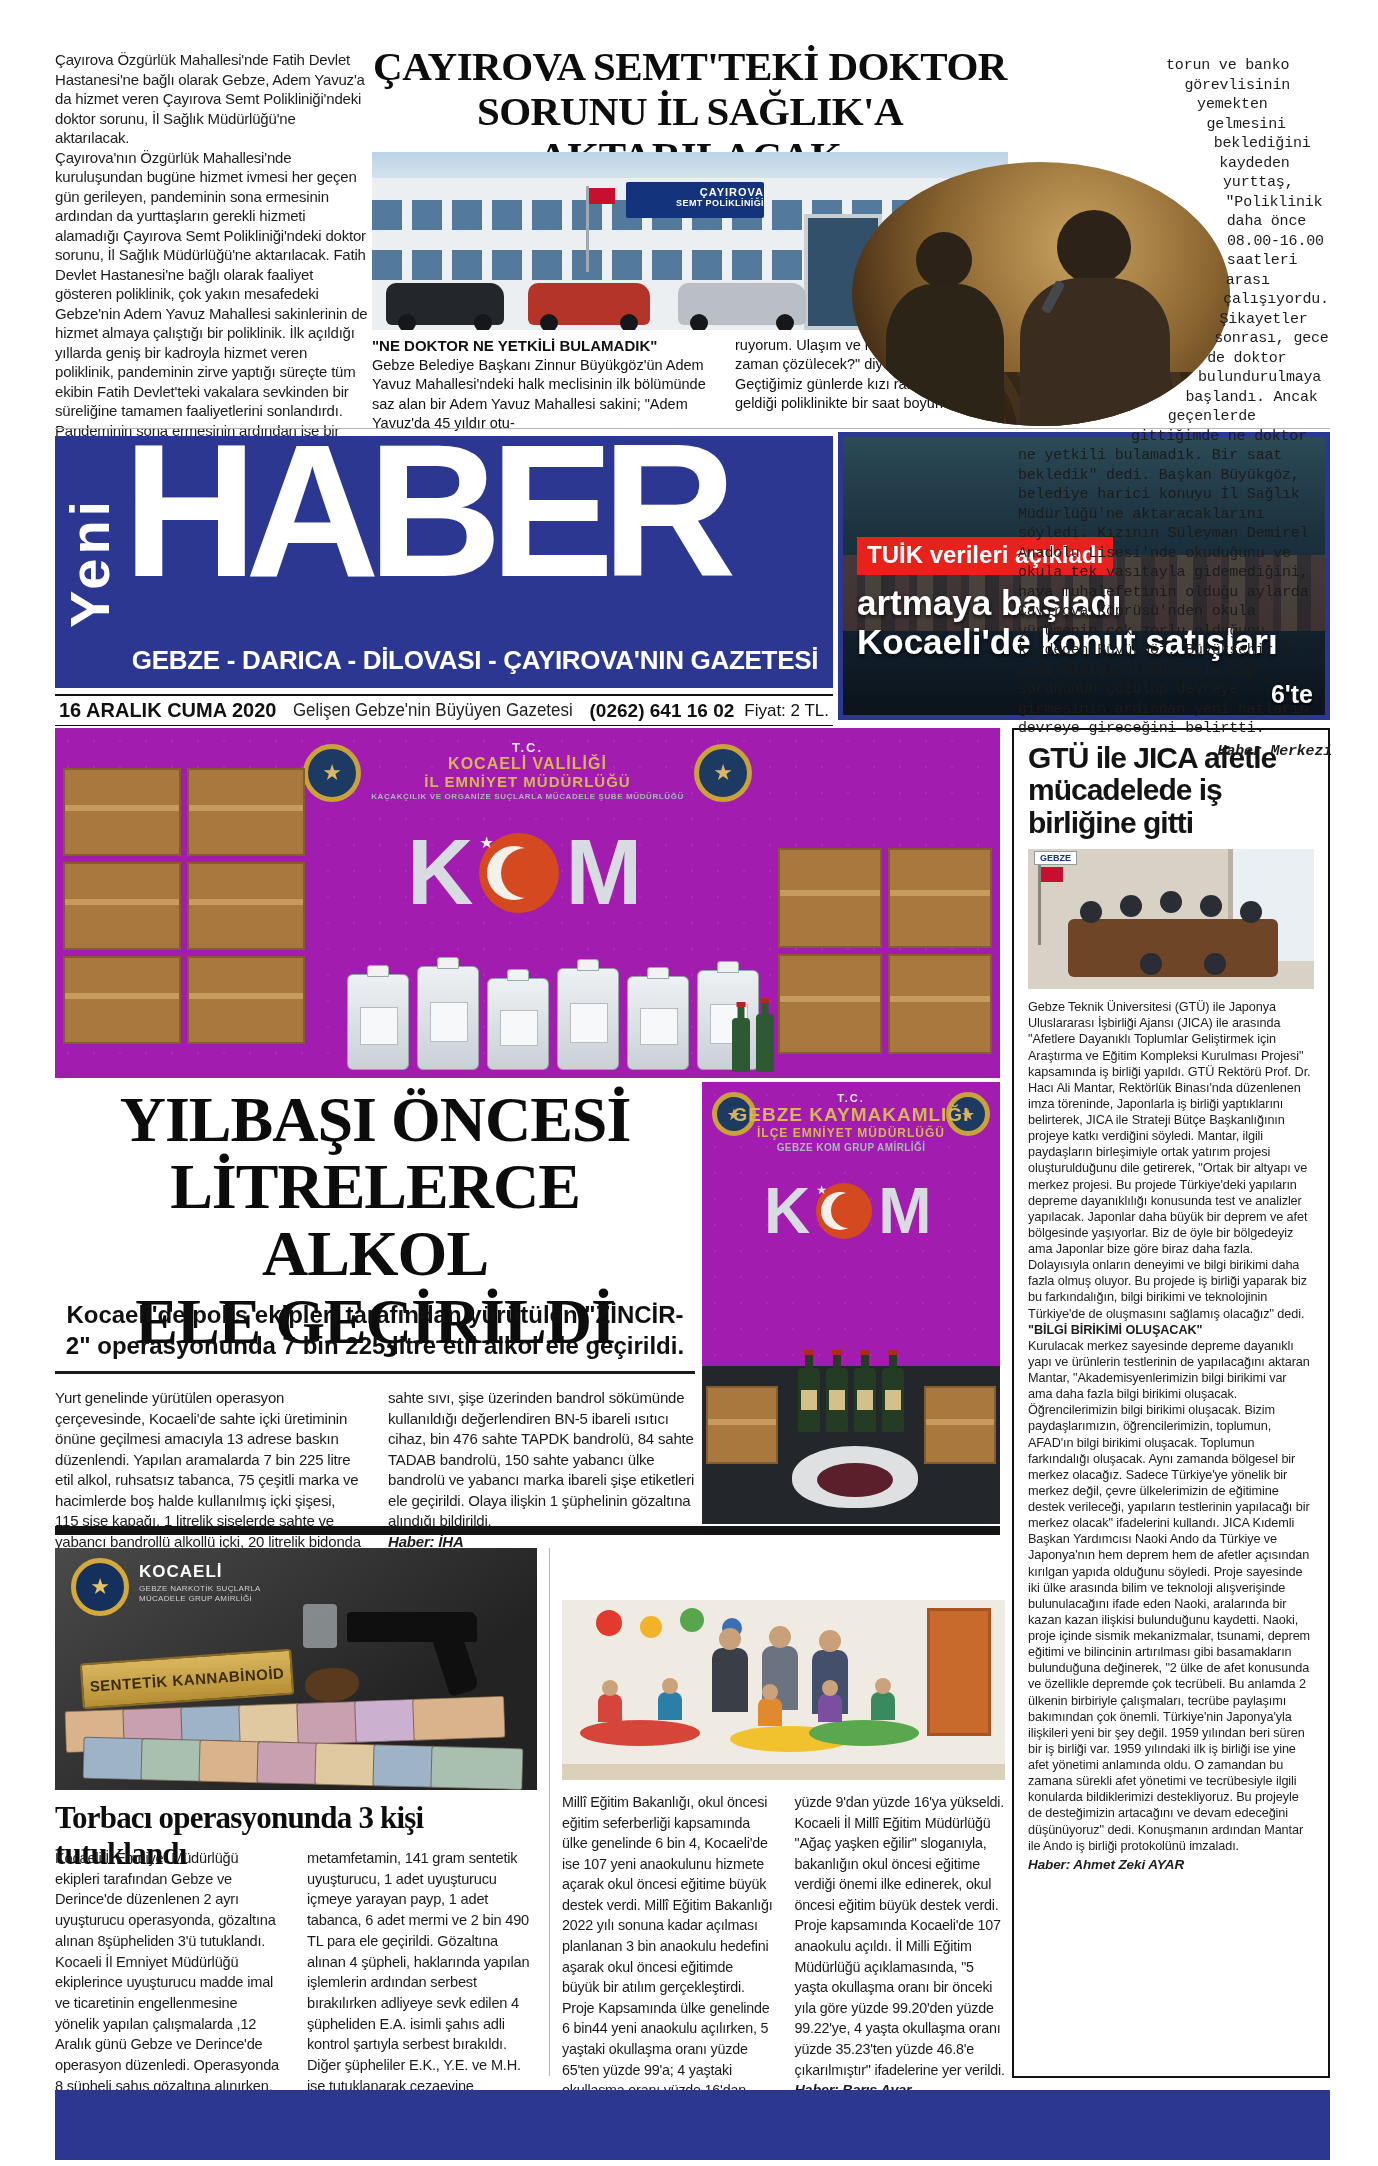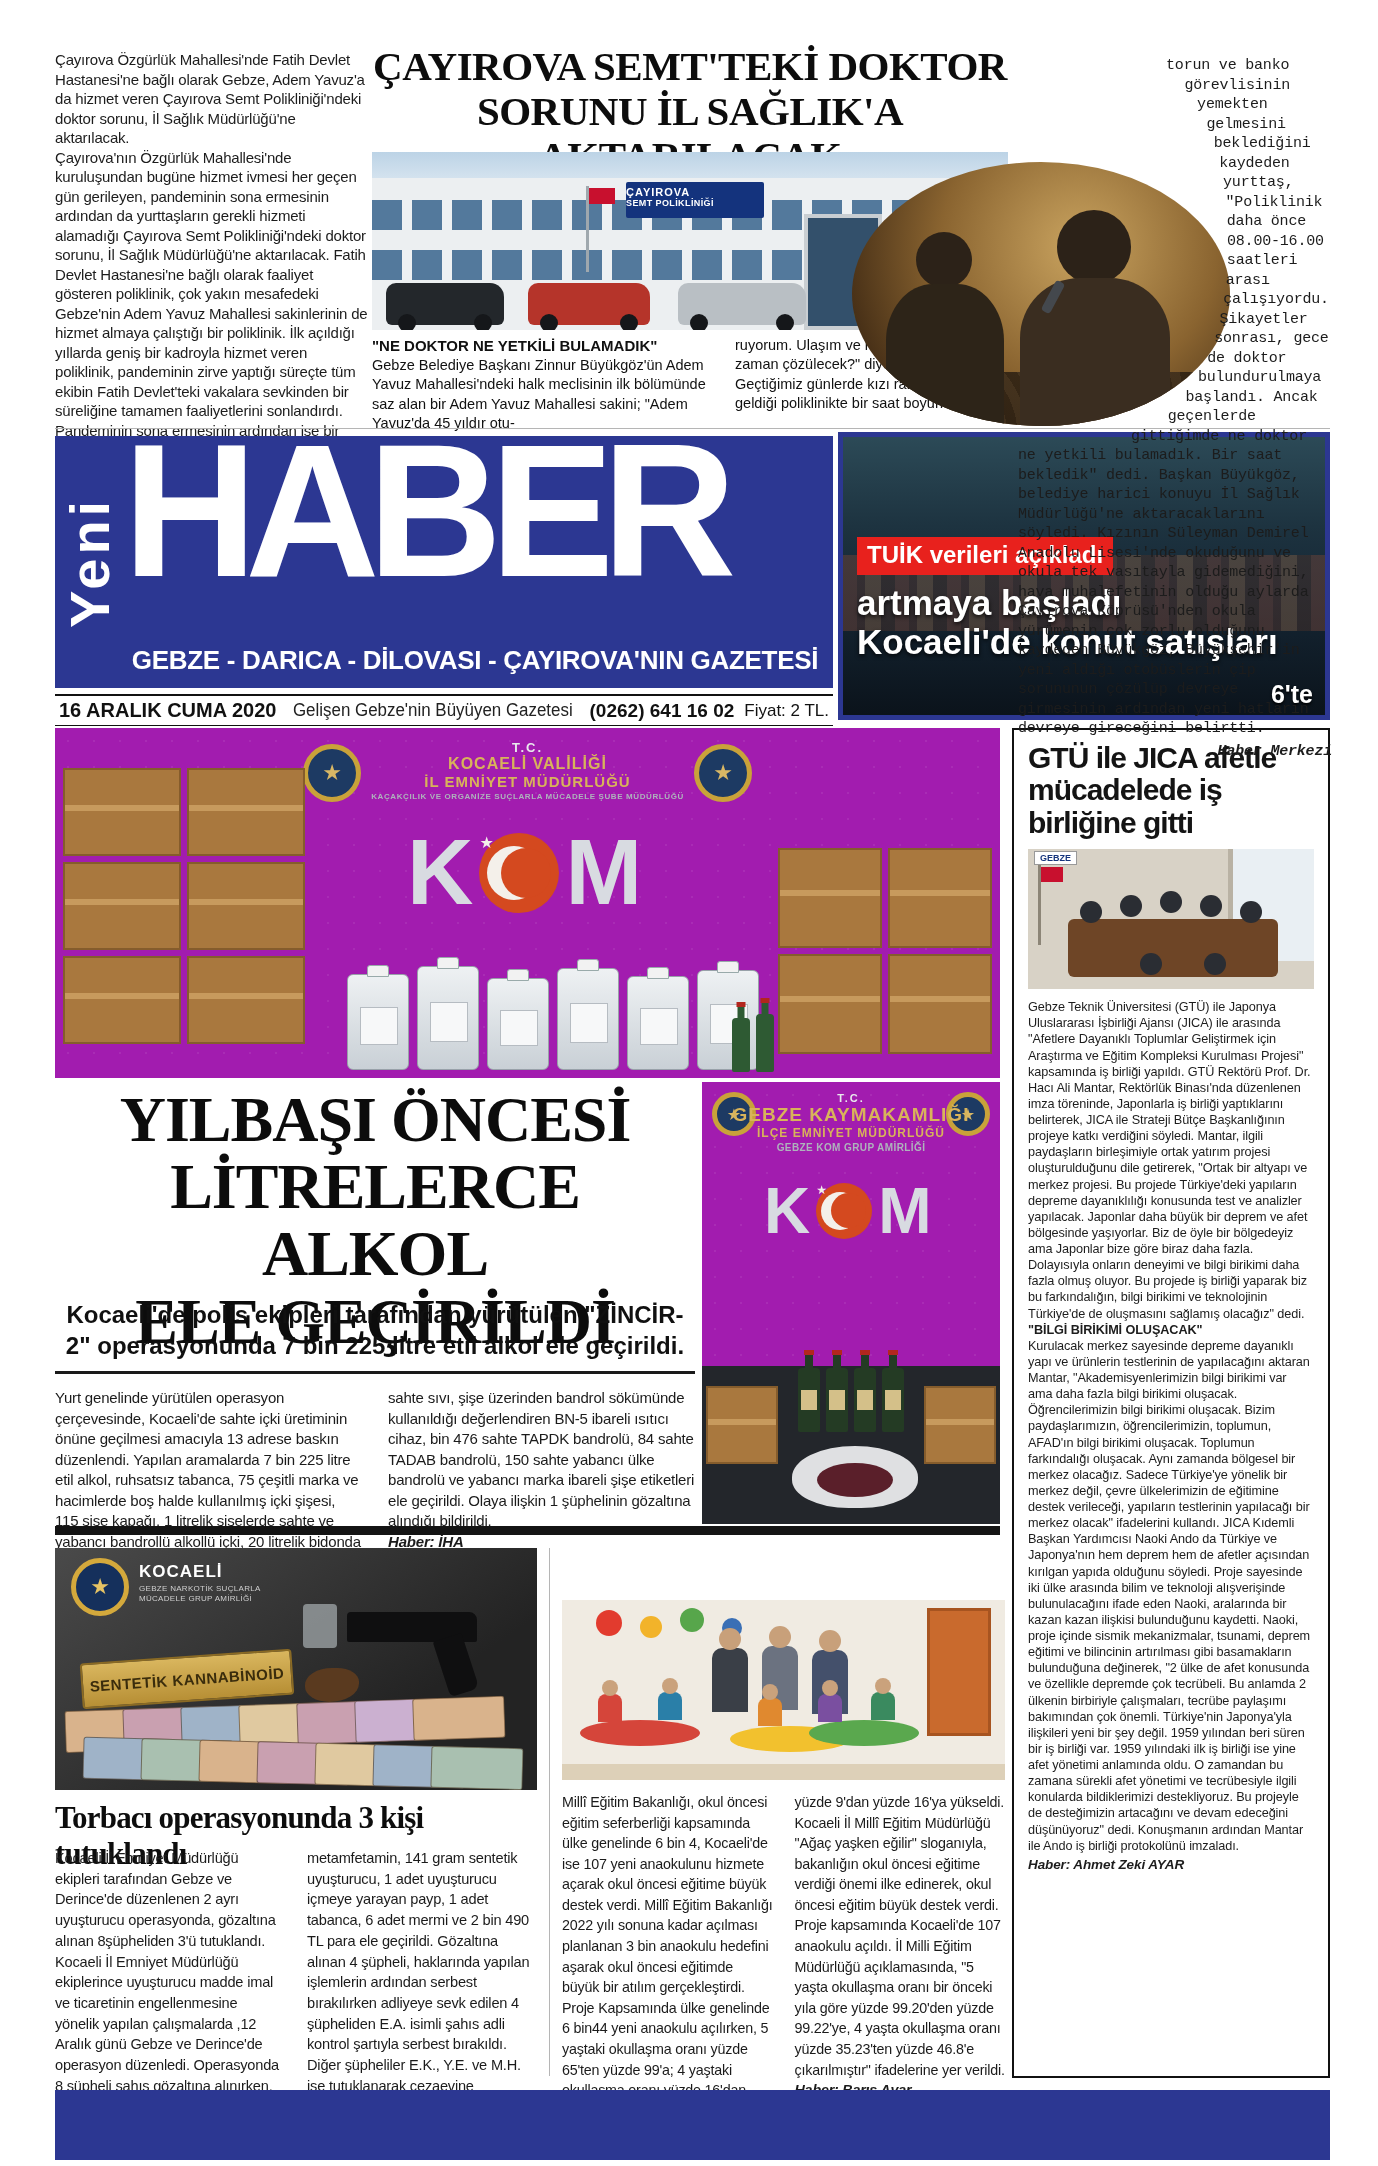--- a/index.html
+++ b/index.html
@@ -21,21 +21,21 @@
   .circle-spacer { float:left; width:214px; height:268px; margin-top:104px; margin-right:6px; shape-outside:ellipse(50% 50% at 45% 50%); }
   .byline { font-weight:800; font-style:italic; }
   .topright-col .byline { text-align:right; margin-top:3px; }
   .rule-top { left:55px; top:428px; width:1275px; border-top:1px solid #b5b5b5; }
 
   
   .clinic-photo { left:372px; top:152px; width:636px; height:178px; background:#dfe7ee; overflow:hidden; }
   .clinic-sky { position:absolute; left:0; top:0; width:100%; height:44px; background:linear-gradient(180deg,#bcd3e6,#e4edf4); }
   .clinic-building { position:absolute; left:0; top:26px; width:100%; height:152px; background:#eceff1; }
   .win-band { position:absolute; left:0; width:100%; height:30px; background:repeating-linear-gradient(90deg,#53799c 0 30px,#eef1f3 30px 40px); }
-  .clinic-sign { position:absolute; left:254px; top:30px; width:138px; height:36px; background:#14337d; color:#fff; text-align:left; font-weight:700; padding-top:4px; border-radius:2px; }
+  .clinic-sign { position:absolute; left:254px; top:30px; width:138px; height:36px; background:#14337d; color:#fff; text-align:right; font-weight:700; padding-top:4px; border-radius:2px; }
   .clinic-sign .s1 { font-size:11px; letter-spacing:1px; display:block; }
   .clinic-sign .s2 { font-size:9px; letter-spacing:0.4px; display:block; }
   .clinic-door { position:absolute; left:432px; top:62px; width:78px; height:116px; background:#33506b; border:4px solid #c9ced2; }
   .clinic-stairs { position:absolute; right:0; bottom:0; width:118px; height:66px; background:repeating-linear-gradient(180deg,#cfd4d8 0 8px,#99a1a7 8px 12px); }
   .flag-pole { position:absolute; left:214px; top:34px; width:3px; height:86px; background:#9fa8ae; }
   .flag-red { position:absolute; left:217px; top:36px; width:26px; height:16px; background:#c8102e; }
   .bush { position:absolute; right:108px; bottom:2px; width:46px; height:40px; border-radius:50% 50% 40% 40%; background:#5c7a46; }
   .car { position:absolute; bottom:5px; height:42px; border-radius:10px 14px 6px 6px; }
   .car::before,.car::after { content:""; position:absolute; bottom:-7px; width:18px; height:18px; border-radius:50%; background:#15171a; }
   .car::before { left:12px; } .car::after { right:12px; }

